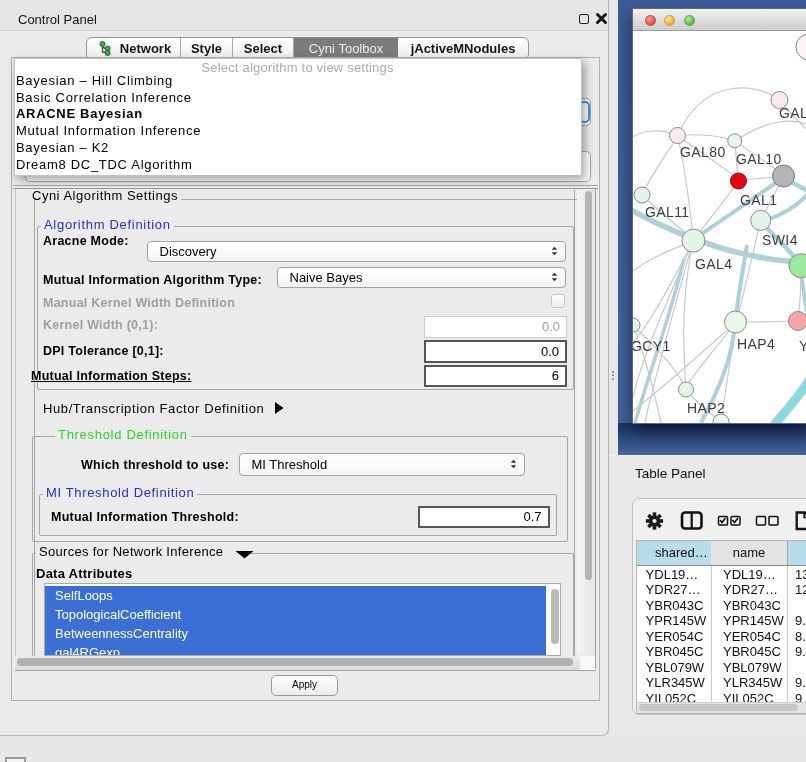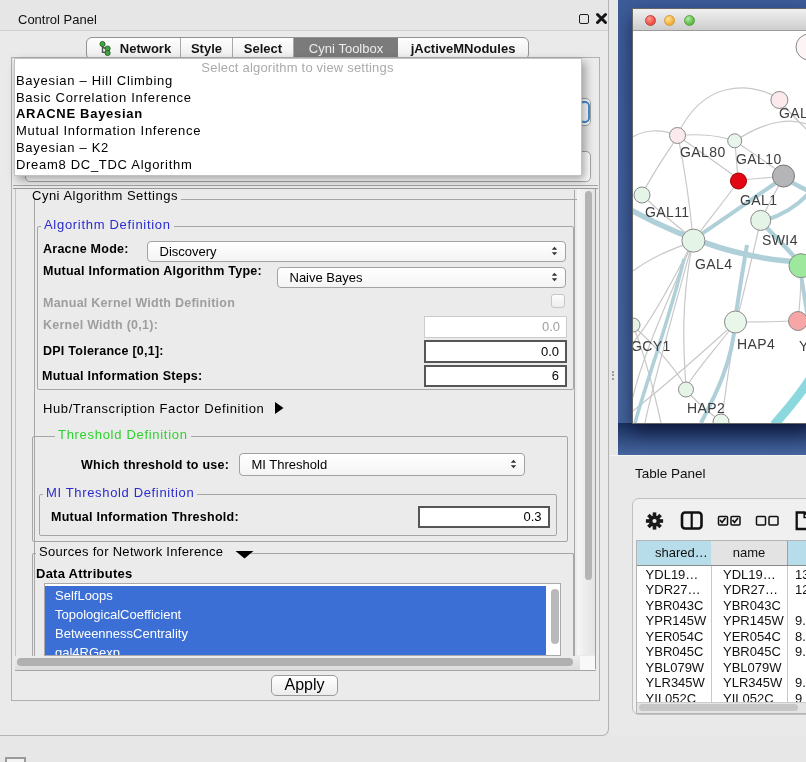--- a/index.html
+++ b/index.html
@@ -64,48 +64,48 @@
 
   <div class="abs" style="left:33.5px;top:198.5px;width:1px;height:470px;background:#a6a6a6;"></div>
   <div class="abs" style="left:181px;top:198.5px;width:413px;height:1px;background:#a6a6a6;"></div>
   <div class="abs" style="left:32px;top:187.5px;font-size:13px;color:#000;letter-spacing:0.5px;">Cyni Algorithm Settings</div>
 
   <div id="rows">
 
     <div class="gbox" style="left:36.5px;top:226px;width:537.5px;height:164px;"></div>
     <div class="gtitle" style="left:41px;top:217px;color:#2b2bce;letter-spacing:0.7px;">Algorithm Definition</div>
 
-    <div class="lbl abs" style="left:43px;top:242px;">Aracne Mode:</div>
+    <div class="lbl abs" style="left:43px;top:234px;">Aracne Mode:</div>
     <div class="combo" style="left:146.5px;top:240.5px;width:419.5px;height:21.5px;">
       <span class="ct">Discovery</span>
       <svg class="spin" viewBox="0 0 9 12">
           <path d="M4.5 0.5 L8 4.5 L1 4.5 Z" fill="#333"></path>
           <path d="M4.5 11.5 L8 7.5 L1 7.5 Z" fill="#333"></path>
         </svg>
     </div>
 
-    <div class="lbl abs" style="left:43px;top:264px;">Mutual Information Algorithm Type:</div>
+    <div class="lbl abs" style="left:43px;top:273px;">Mutual Information Algorithm Type:</div>
     <div class="combo" style="left:276.5px;top:266.5px;width:289.5px;height:21.5px;">
       <span class="ct">Naive Bayes</span>
       <svg class="spin" viewBox="0 0 9 12">
           <path d="M4.5 0.5 L8 4.5 L1 4.5 Z" fill="#333"></path>
           <path d="M4.5 11.5 L8 7.5 L1 7.5 Z" fill="#333"></path>
         </svg>
     </div>
 
     <div class="glbl abs" style="left:43px;top:295.5px;">Manual Kernel Width Definition</div>
     <div class="abs" style="left:551px;top:294px;width:13.5px;height:13.5px;box-sizing:border-box;border:1px solid #c6c6c6;border-radius:3px;background:linear-gradient(#fdfdfd,#ededed);"></div>
 
     <div class="glbl abs" style="left:43px;top:317.5px;">Kernel Width (0,1):</div>
     <div class="field" style="left:424px;top:316px;width:143px;height:22px;border:1px solid #cbcbcb;color:#9e9e9e;line-height:20px;padding-right:6px;">0.0</div>
 
     <div class="lbl abs" style="left:43px;top:344px;">DPI Tolerance [0,1]:</div>
     <div class="field" style="left:424px;top:339.5px;width:143px;height:23px;border:2px solid #565656;color:#000;line-height:19px;padding-right:6px;">0.0</div>
 
-    <div class="lbl abs" style="left:42px;top:368.5px;">Mutual Information Steps:</div>
+    <div class="lbl abs" style="left:31px;top:368.5px;text-decoration:underline;">Mutual Information Steps:</div>
     <div class="field" style="left:424px;top:364.5px;width:143px;height:22.5px;border:2px solid #565656;color:#000;line-height:18.5px;padding-right:6px;">6</div>
 
     <div class="abs" style="left:43px;top:401px;font-size:13px;color:#000;letter-spacing:0.6px;">Hub/Transcription Factor Definition</div>
     <svg class="abs" style="left:273px;top:401px;" width="12" height="14" viewBox="0 0 12 14">
         <path d="M2 1 L10.5 7 L2 13 Z" fill="#000"></path>
       </svg>
 
     <div class="gbox" style="left:31.5px;top:435.5px;width:536px;height:106px;"></div>
     <div class="gtitle" style="left:36px;top:427px;color:#2fd12f;letter-spacing:0.7px;margin-left:19px;">Threshold Definition</div>
 
@@ -115,21 +115,21 @@
       <svg class="spin" viewBox="0 0 9 12">
           <path d="M4.5 0.5 L8 4.5 L1 4.5 Z" fill="#333"></path>
           <path d="M4.5 11.5 L8 7.5 L1 7.5 Z" fill="#333"></path>
         </svg>
     </div>
 
     <div class="gbox" style="left:38.5px;top:493.5px;width:518.5px;height:42px;"></div>
     <div class="gtitle" style="left:43px;top:485px;color:#2b2bce;letter-spacing:0.65px;">MI Threshold Definition</div>
 
     <div class="lbl abs" style="left:51px;top:510px;">Mutual Information Threshold:</div>
-    <div class="field" style="left:417.5px;top:505.5px;width:132px;height:22.5px;border:2px solid #565656;color:#000;line-height:18.5px;padding-right:6px;">0.3</div>
+    <div class="field" style="left:417.5px;top:505.5px;width:132px;height:22.5px;border:2px solid #565656;color:#000;line-height:18.5px;padding-right:6px;">0.7</div>
 
     <div class="gbox" style="left:31.5px;top:552.5px;width:542.5px;height:104px;border-bottom:none;"></div>
     <div class="gtitle" style="left:36px;top:544px;color:#000;padding-right:24px;letter-spacing:0.3px;">Sources for Network Inference</div>
     <svg class="abs" style="left:235px;top:550px;" width="19" height="9" viewBox="0 0 19 9">
         <path d="M0.5 1 L18.5 1 L9.5 8.5 Z" fill="#000"></path>
       </svg>
 
     <div class="lbl abs" style="left:36px;top:566px;font-size:13px;">Data Attributes</div>
 
     <div class="abs" style="left:44px;top:583px;width:517px;height:73px;background:#fff;border:1px solid #a9a9a9;box-sizing:border-box;overflow:hidden;">
@@ -143,21 +143,21 @@
     </div>
 
     <div class="abs" style="left:576.5px;top:189px;width:18px;height:466px;background:linear-gradient(90deg,#f6f6f6,#e3e3e3);"></div>
     <div class="abs" style="left:584.5px;top:191px;width:7.5px;height:389px;background:#b4b4b4;border-radius:4px;"></div>
     <div class="abs" style="left:574px;top:190px;width:1px;height:480px;background:#a9a9a9;"></div>
     <div class="abs" style="left:15px;top:655.5px;width:565px;height:14px;background:linear-gradient(#ececec,#dcdcdc);"></div>
     <div class="abs" style="left:17px;top:657.5px;width:555.5px;height:8.5px;background:#b0b0b0;border-radius:4.5px;"></div>
     <div class="abs" style="left:580px;top:655.5px;width:14.5px;height:14px;background:#f8f8f8;"></div>
 
     <div class="abs" style="left:271px;top:675px;width:67px;height:20.5px;background:linear-gradient(#ffffff,#ececec);
-         border:1px solid #9a9a9a;border-radius:5px;box-sizing:border-box;text-align:center;line-height:18.5px;font-size:16px;color:#000;">Apply</div>
+         border:1px solid #9a9a9a;border-radius:5px;box-sizing:border-box;text-align:center;line-height:18.5px;font-size:10px;color:#000;">Apply</div>
   </div>
 
 </div>
 
 <div class="abs" id="popup" style="left:13.5px;top:57.5px;width:566px;height:116px;background:#fff;
      border:1px solid #c2c2c2;box-shadow:3px 4px 9px rgba(0,0,0,0.35);z-index:30;font-size:13px;color:#000;">
   <div style="position:absolute;left:0;top:1px;width:100%;text-align:center;color:#aaa;letter-spacing:0.2px;">Select algorithm to view settings</div>
   <div style="position:absolute;left:1.5px;top:14.3px;letter-spacing:0.7px;">Bayesian – Hill Climbing</div>
   <div style="position:absolute;left:1.5px;top:31.1px;letter-spacing:0.7px;">Basic Correlation Inference</div>
   <div style="position:absolute;left:1.5px;top:47.9px;font-weight:bold;letter-spacing:0.7px;">ARACNE Bayesian</div>

